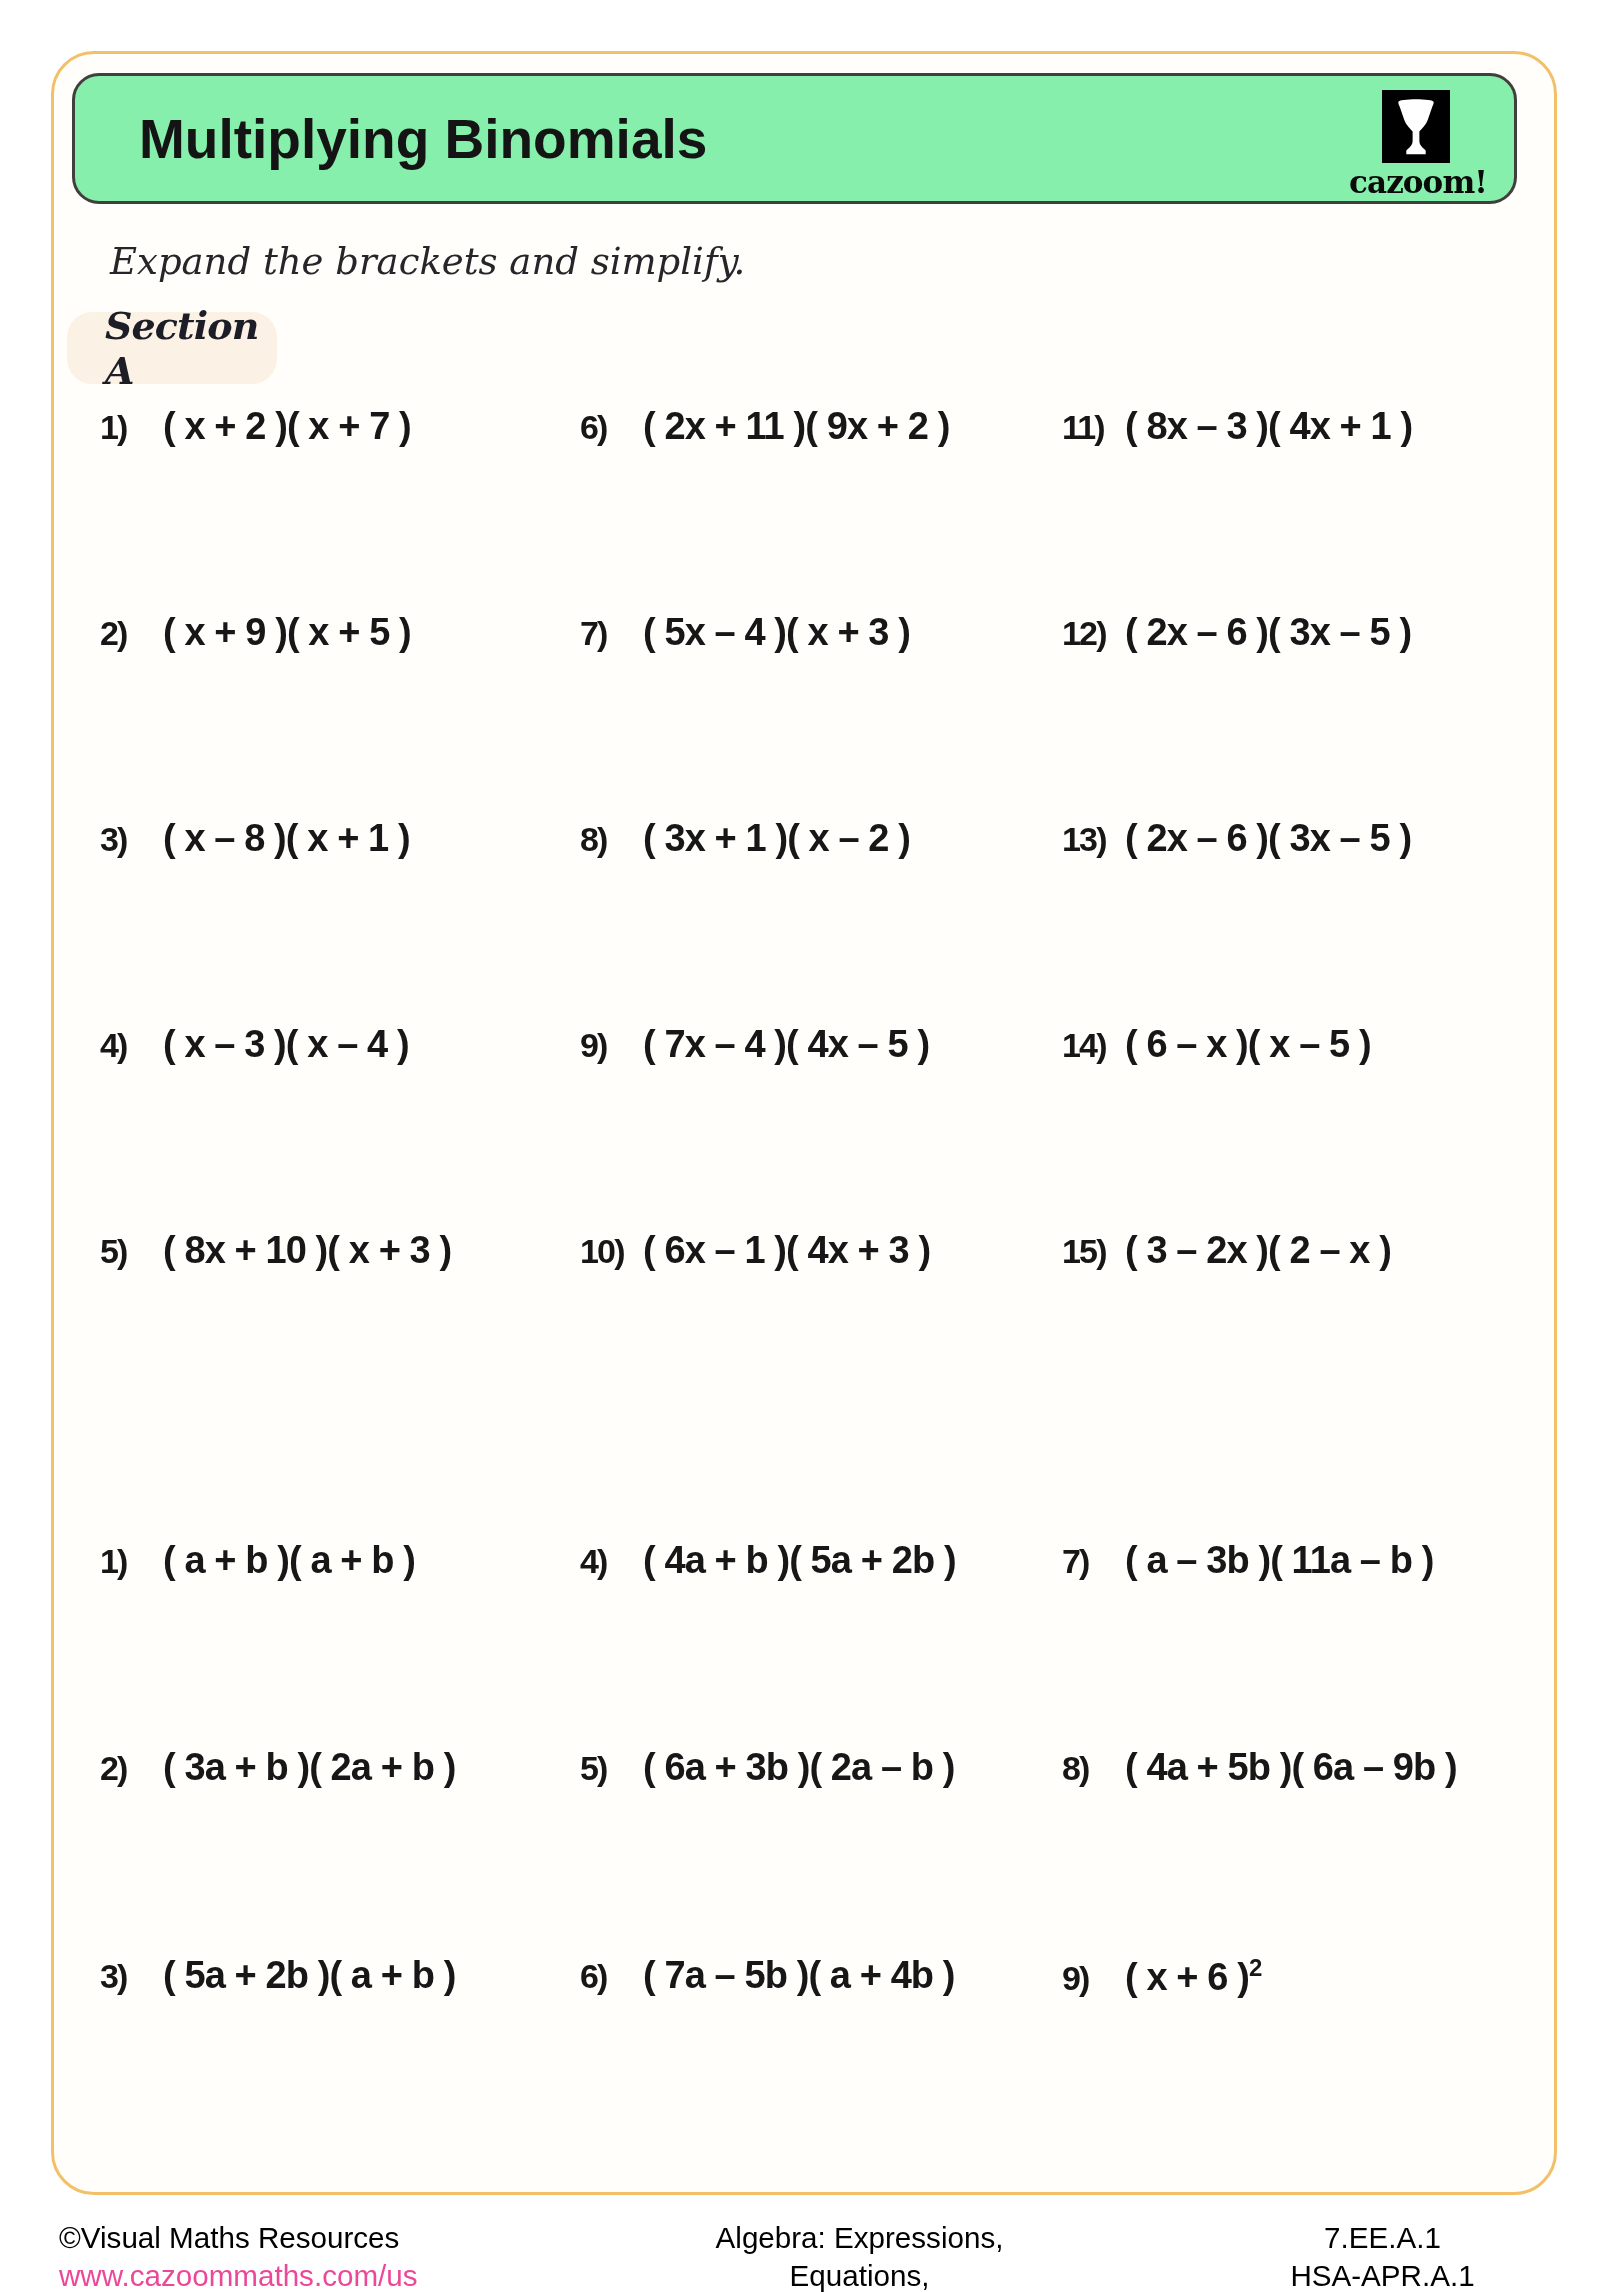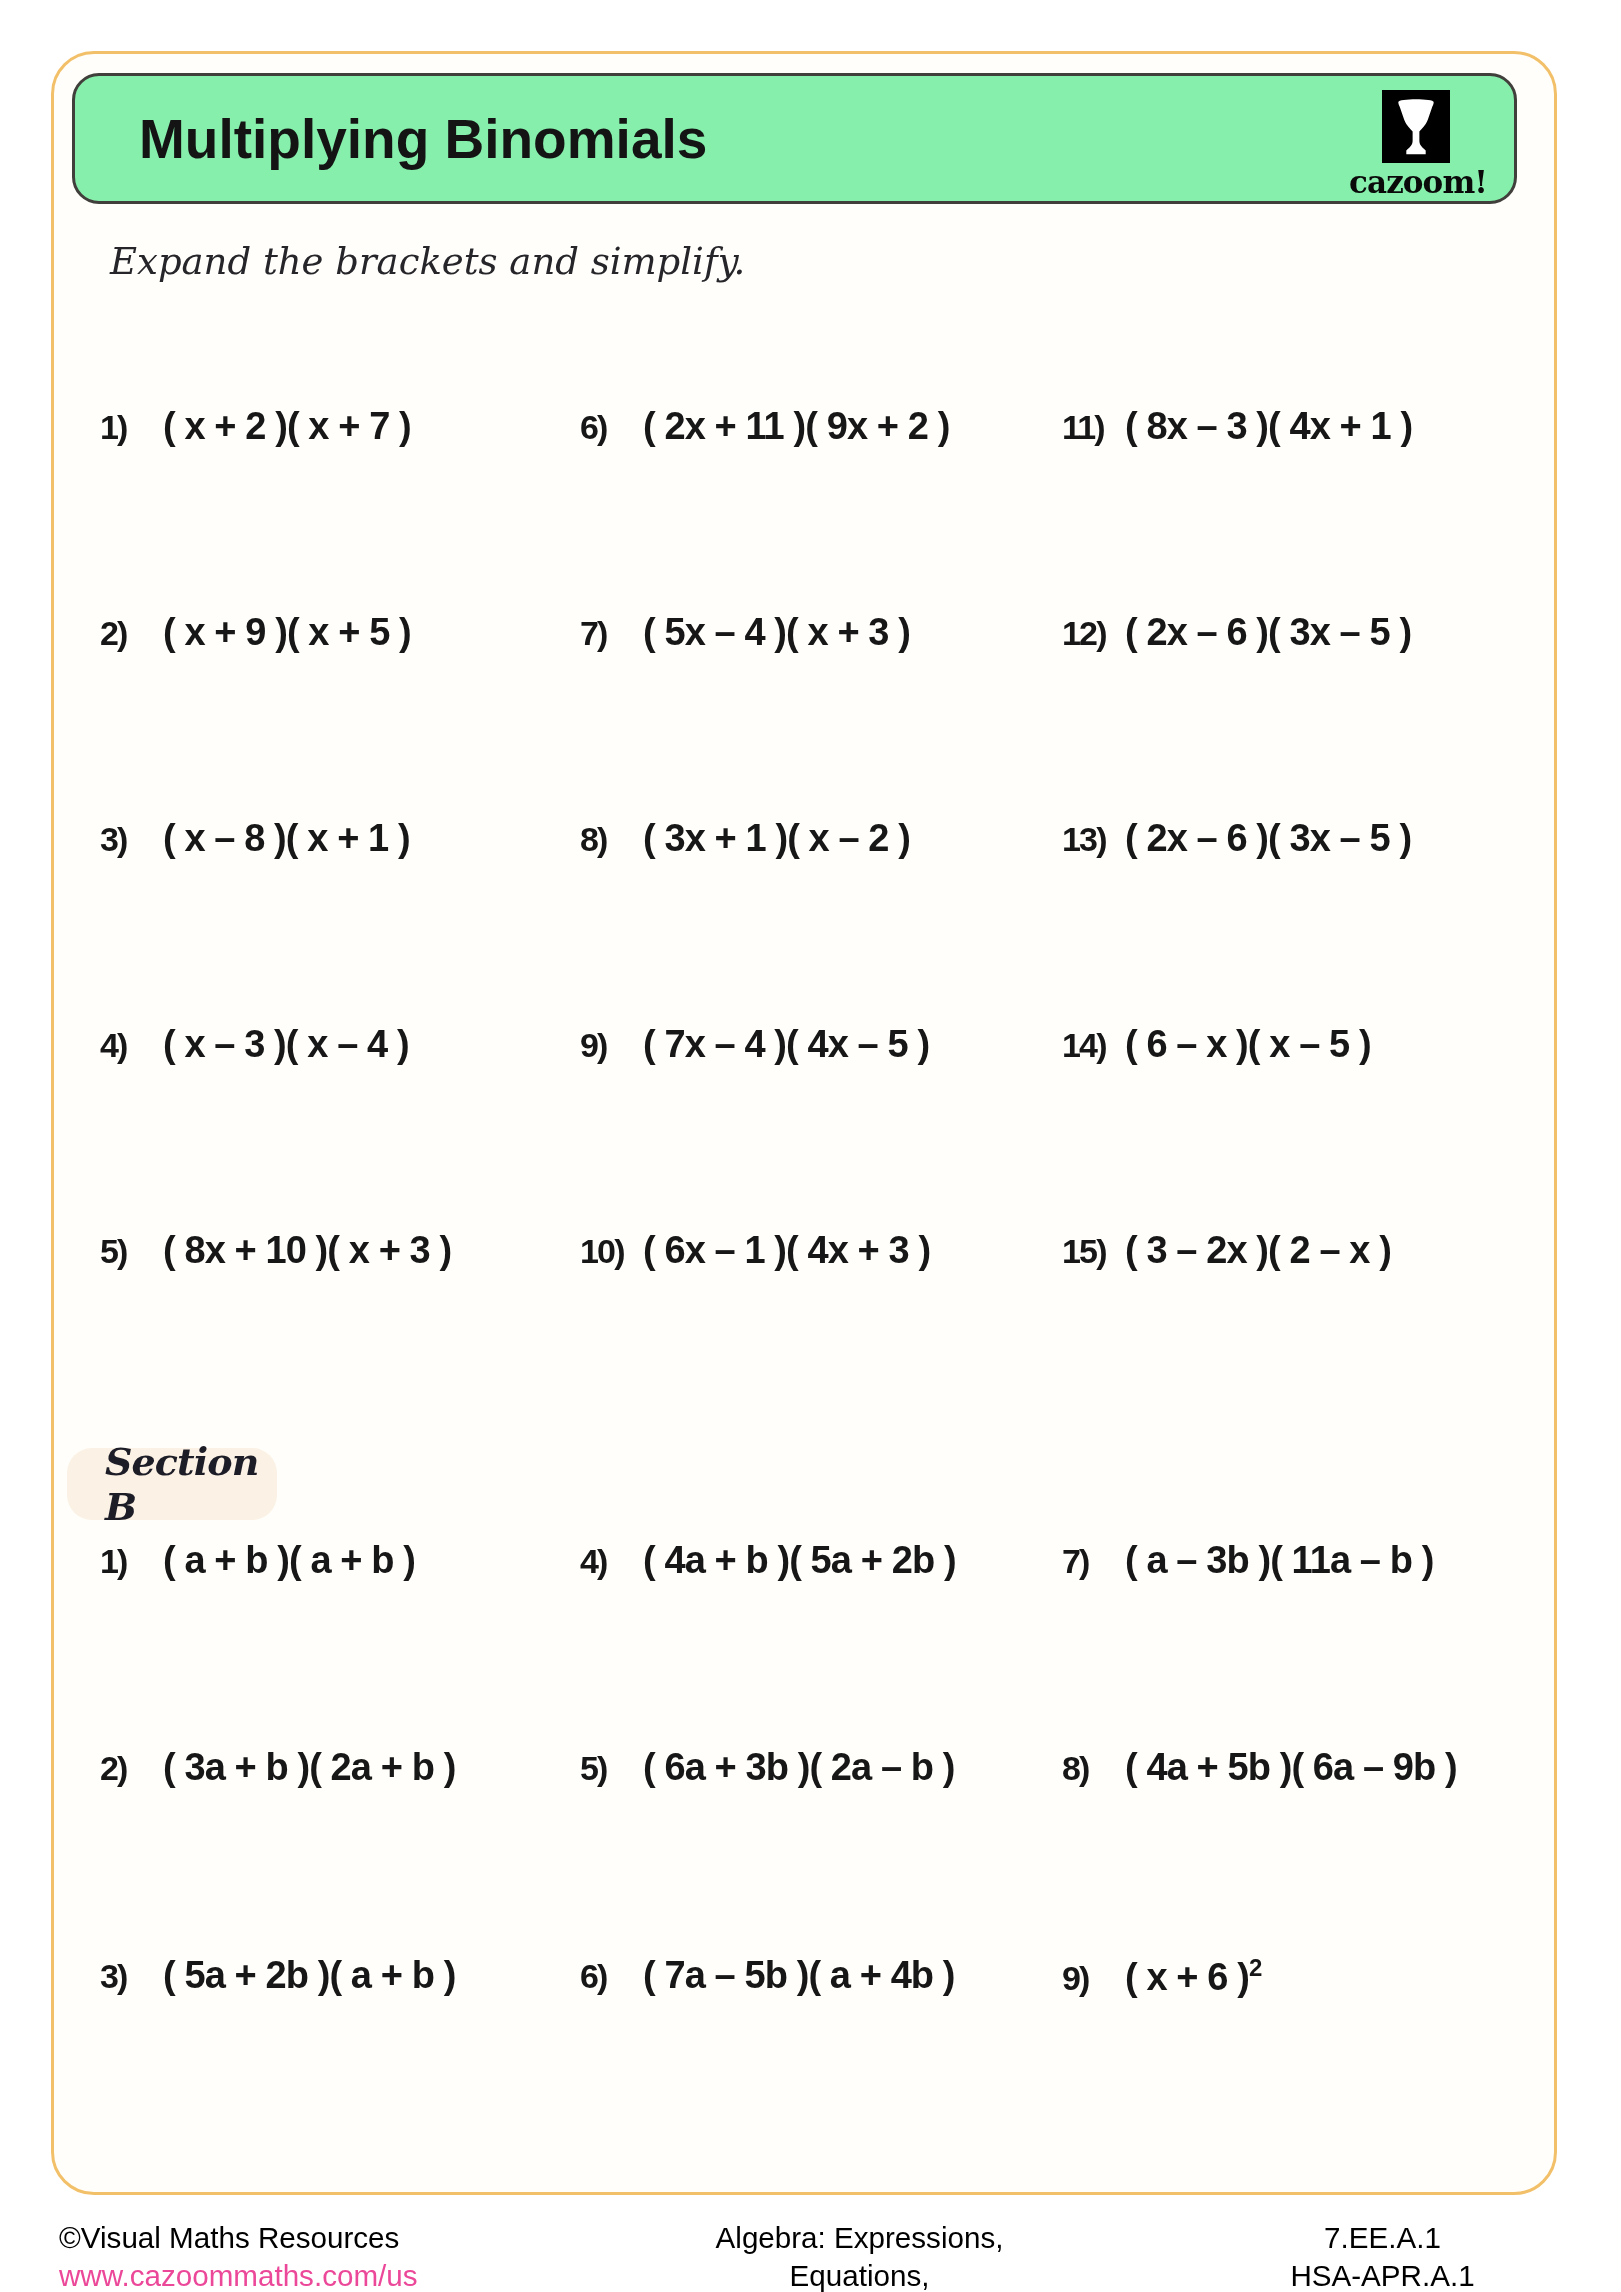--- a/index.html
+++ b/index.html
@@ -77,20 +77,23 @@
         <svg width="52" height="59" viewBox="0 0 60 70" aria-hidden="true">
           <path fill="#ffffff" d="M9,6 C9,1.5 51,1.5 51,6 C51,9 49.5,11 48.8,13 L44,27 C41,34.5 36.5,38 34,41 L34,52 C34,57 37.5,60 41.5,63.5 L41.5,68 L18.5,68 L18.5,63.5 C22.5,60 26,57 26,52 L26,41 C23.5,38 19,34.5 16,27 L11.2,13 C10.5,11 9,9 9,6 Z"></path>
         </svg>
       </div>
       <div class="logo-text">cazoom!</div>
     </div>
   </div>
 
   <div class="instruction">Expand the brackets and simplify.</div>
 
+  <div class="section-pill a">
+    <span class="section-label">Section A</span>
+  </div>
 
   <div class="row" style="top:405px">
     <div class="cell c1">
       <span class="num">1)</span>
       <span class="expr">( x + 2 )( x + 7 )</span>
     </div>
     <div class="cell c2">
       <span class="num">6)</span>
       <span class="expr">( 2x + 11 )( 9x + 2 )</span>
     </div>
@@ -153,23 +156,20 @@
     <div class="cell c2">
       <span class="num">10)</span>
       <span class="expr">( 6x – 1 )( 4x + 3 )</span>
     </div>
     <div class="cell c3">
       <span class="num">15)</span>
       <span class="expr">( 3 – 2x )( 2 – x )</span>
     </div>
   </div>
 
-  <div class="section-pill b">
-    <span class="section-label">Section B</span>
-  </div>
 
   <div class="row" style="top:1539px">
     <div class="cell c1">
       <span class="num">1)</span>
       <span class="expr">( a + b )( a + b )</span>
     </div>
     <div class="cell c2">
       <span class="num">4)</span>
       <span class="expr">( 4a + b )( 5a + 2b )</span>
     </div>

